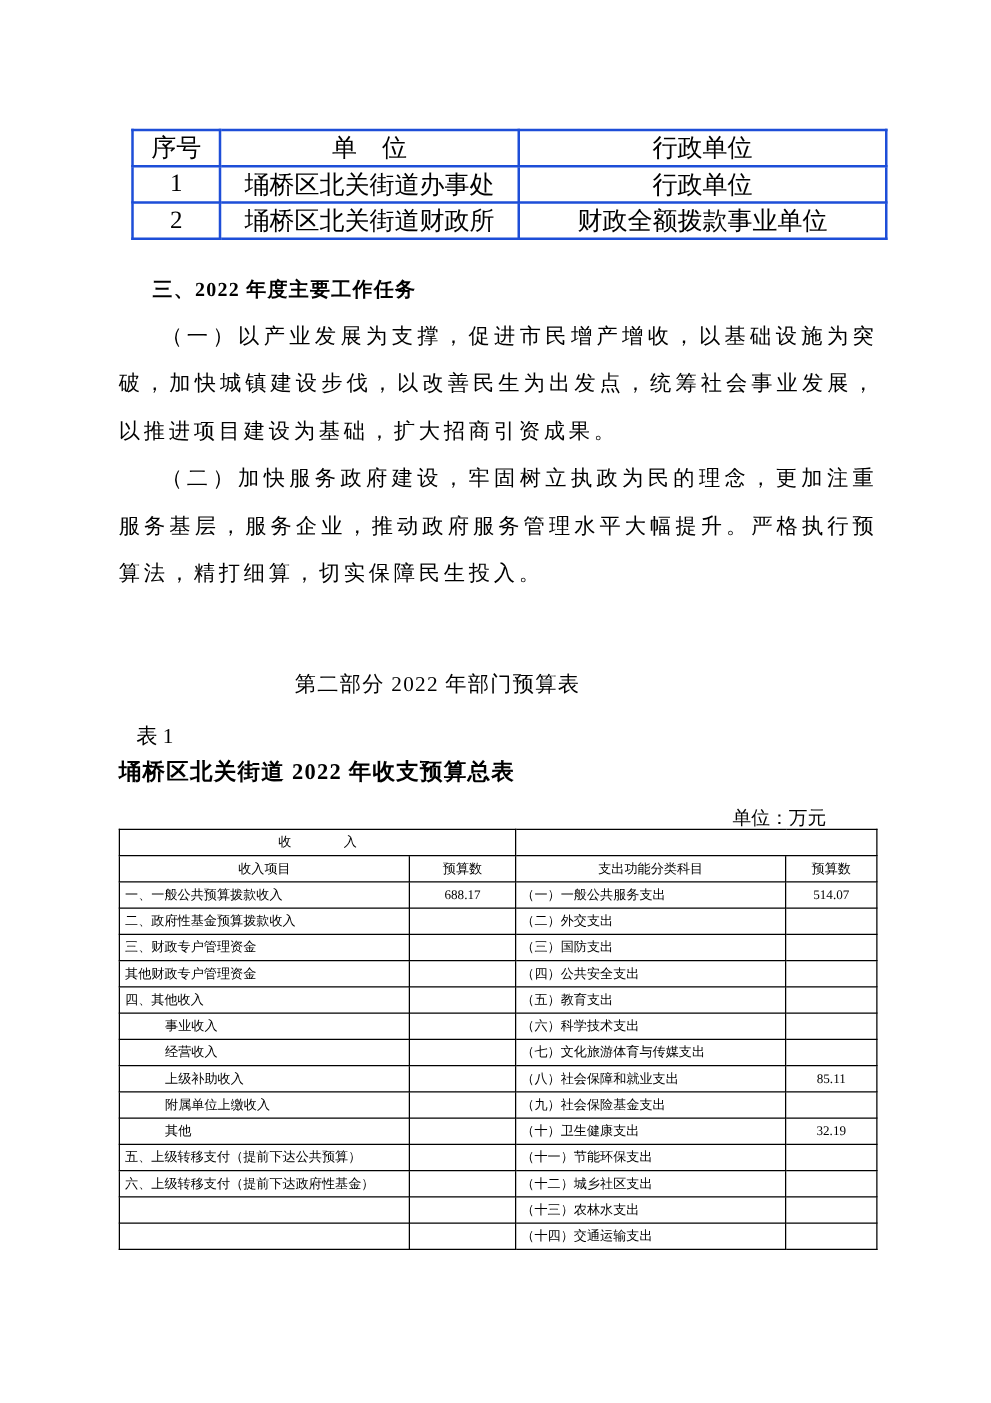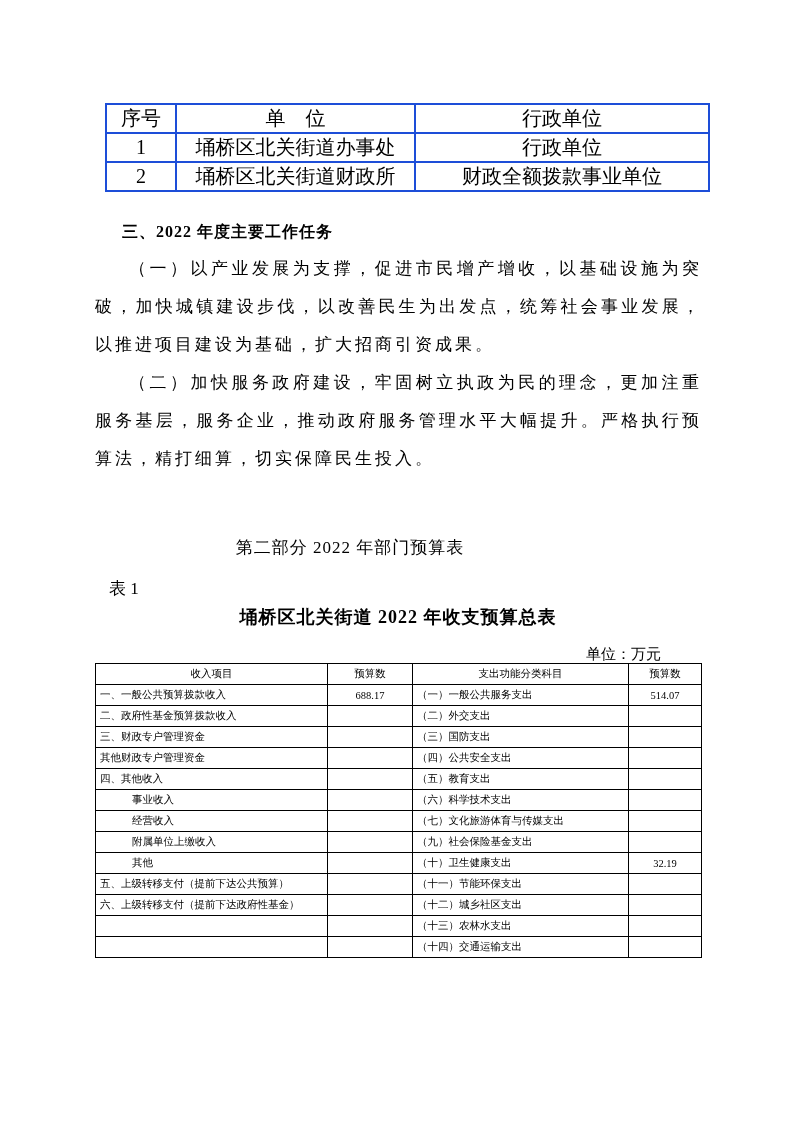--- a/index.html
+++ b/index.html
@@ -44,21 +44,21 @@
   .part2-heading {
     position: absolute; left: 0; top: 536px; width: 700px;
     text-align: center; font-size: 17px; font-weight: normal; letter-spacing: 1px;
   }
   .table-label {
     position: absolute; left: 109px; top: 577px;
     font-size: 17px;
   }
   .table-title {
     position: absolute; left: 95px; top: 605px; width: 606px;
-    text-align: center; font-size: 18px; font-weight: bold; letter-spacing: 1px;
+    font-size: 18px; font-weight: bold; letter-spacing: 1px;
   }
   .unit-note {
     position: absolute; left: 95px; top: 645px; width: 566px;
     text-align: right; font-size: 15px;
   }
 
   
   .budget-table {
     position: absolute; left: 95px; top: 663px;
     width: 606px; border-collapse: collapse; table-layout: fixed;
@@ -117,20 +117,24 @@
 
   <table class="budget-table">
     <colgroup>
       <col class="bcol1">
         <col class="bcol2">
         <col class="bcol3">
         <col class="bcol4">
     </colgroup>
     <tbody id="budget-body">
       <tr>
+        <td class="c-head" colspan="2">收　　　　入</td>
+        <td class="c-head" colspan="2"></td>
+      </tr>
+      <tr>
         <td class="c-head">收入项目</td>
         <td class="c-head">预算数</td>
         <td class="c-head">支出功能分类科目</td>
         <td class="c-head">预算数</td>
       </tr>
     <tr>
           <td class="c-item">一、一般公共预算拨款收入</td>
           <td class="c-amt">688.17</td>
           <td class="c-item">（一）一般公共服务支出</td>
           <td class="c-amt">514.07</td>
@@ -165,20 +169,26 @@
           <td class="c-item">（六）科学技术支出</td>
           <td class="c-amt"></td>
         </tr>
         <tr>
           <td class="c-item indent">经营收入</td>
           <td class="c-amt"></td>
           <td class="c-item">（七）文化旅游体育与传媒支出</td>
           <td class="c-amt"></td>
         </tr>
         <tr>
+          <td class="c-item indent">上级补助收入</td>
+          <td class="c-amt"></td>
+          <td class="c-item">（八）社会保障和就业支出</td>
+          <td class="c-amt">85.11</td>
+        </tr>
+        <tr>
           <td class="c-item indent">附属单位上缴收入</td>
           <td class="c-amt"></td>
           <td class="c-item">（九）社会保险基金支出</td>
           <td class="c-amt"></td>
         </tr>
         <tr>
           <td class="c-item indent">其他</td>
           <td class="c-amt"></td>
           <td class="c-item">（十）卫生健康支出</td>
           <td class="c-amt">32.19</td>

